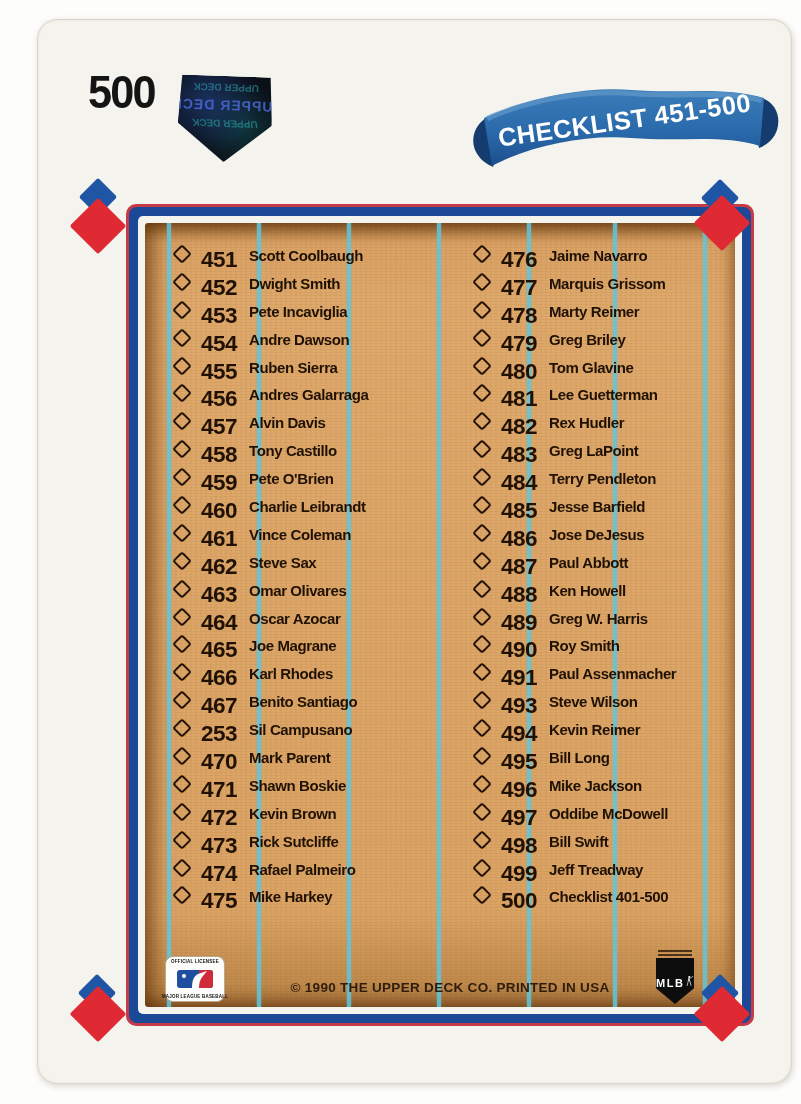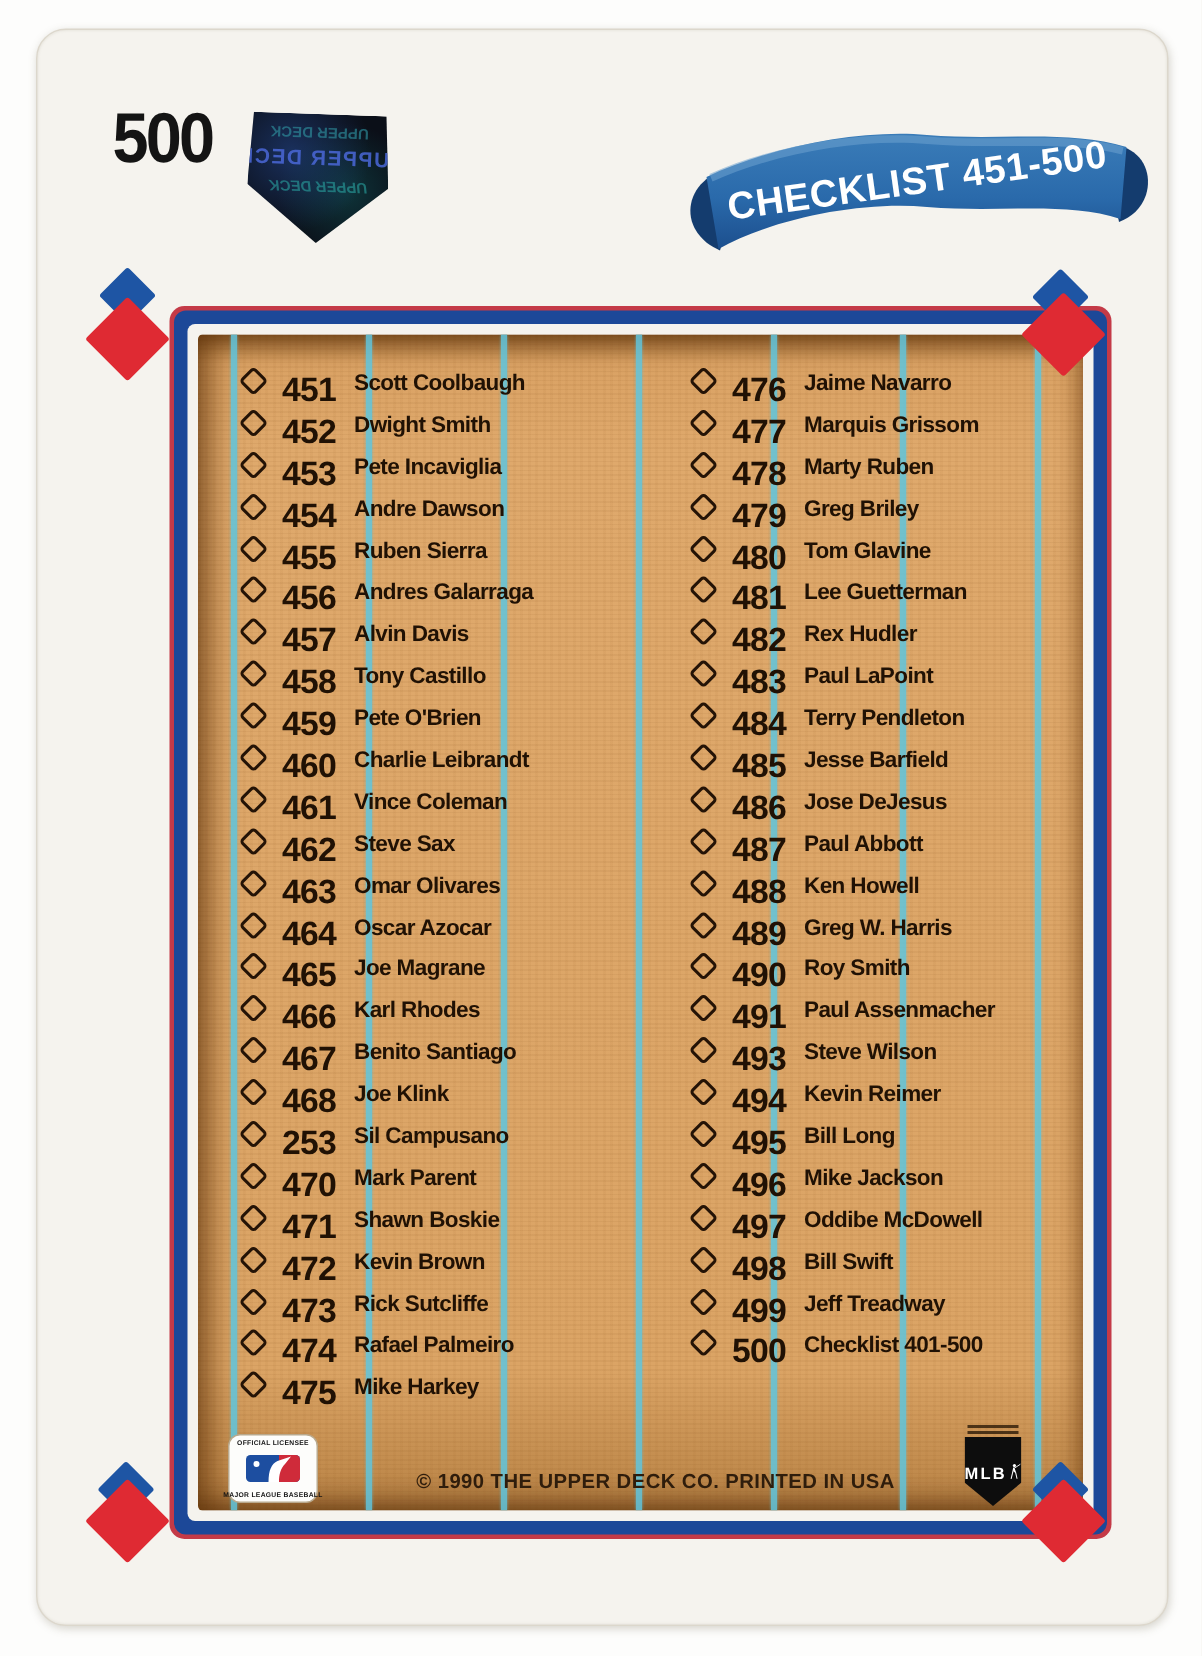--- a/index.html
+++ b/index.html
@@ -3,21 +3,21 @@
 <meta charset="utf-8">
 <style>
   html,body{margin:0;padding:0;}
   body{
     width:801px;height:1104px;position:relative;overflow:hidden;
     background:#fdfdfc;
     font-family:"Liberation Sans","DejaVu Sans",sans-serif;
   }
   
   .card{
-    position:absolute;left:24px;top:19px;width:753px;height:1063px;
+    position:absolute;left:37px;top:19px;width:753px;height:1063px;
     background:#f5f3ee;border-radius:20px;
     border:1px solid #dcd7cc;
     box-shadow:1px 2px 6px rgba(120,110,90,.28), inset 0 0 2px rgba(160,150,130,.25);
   }
   
   .card-number{
     position:absolute;left:50px;top:44px;
     font-size:47px;font-weight:700;color:#141414;
     letter-spacing:-2px;transform:scaleX(.92);transform-origin:left;
   }
@@ -258,25 +258,20 @@
     <span class="num">466</span>
     <span class="pname">Karl Rhodes</span>
   </div>
 
   <div class="row">
     <span class="diamond"></span>
     <span class="num">467</span>
     <span class="pname">Benito Santiago</span>
   </div>
 
-  <div class="row">
-    <span class="diamond"></span>
-    <span class="num">468</span>
-    <span class="pname">Joe Klink</span>
-  </div>
 
   <div class="row">
     <span class="diamond"></span>
     <span class="num">253</span>
     <span class="pname">Sil Campusano</span>
   </div>
 
   <div class="row">
     <span class="diamond"></span>
     <span class="num">470</span>
@@ -322,21 +317,21 @@
 
   <div class="row">
     <span class="diamond"></span>
     <span class="num">477</span>
     <span class="pname">Marquis Grissom</span>
   </div>
 
   <div class="row">
     <span class="diamond"></span>
     <span class="num">478</span>
-    <span class="pname">Marty Ruben</span>
+    <span class="pname">Marty Reimer</span>
   </div>
 
   <div class="row">
     <span class="diamond"></span>
     <span class="num">479</span>
     <span class="pname">Greg Briley</span>
   </div>
 
   <div class="row">
     <span class="diamond"></span>
@@ -352,21 +347,21 @@
 
   <div class="row">
     <span class="diamond"></span>
     <span class="num">482</span>
     <span class="pname">Rex Hudler</span>
   </div>
 
   <div class="row">
     <span class="diamond"></span>
     <span class="num">483</span>
-    <span class="pname">Paul LaPoint</span>
+    <span class="pname">Greg LaPoint</span>
   </div>
 
   <div class="row">
     <span class="diamond"></span>
     <span class="num">484</span>
     <span class="pname">Terry Pendleton</span>
   </div>
 
   <div class="row">
     <span class="diamond"></span>

